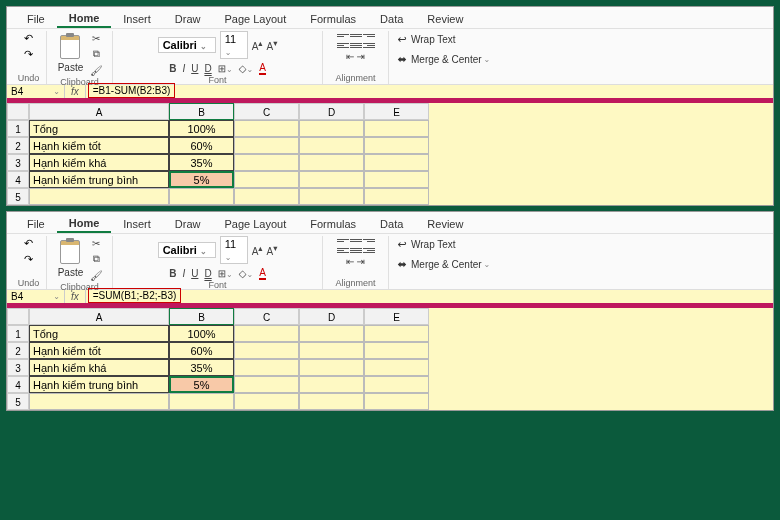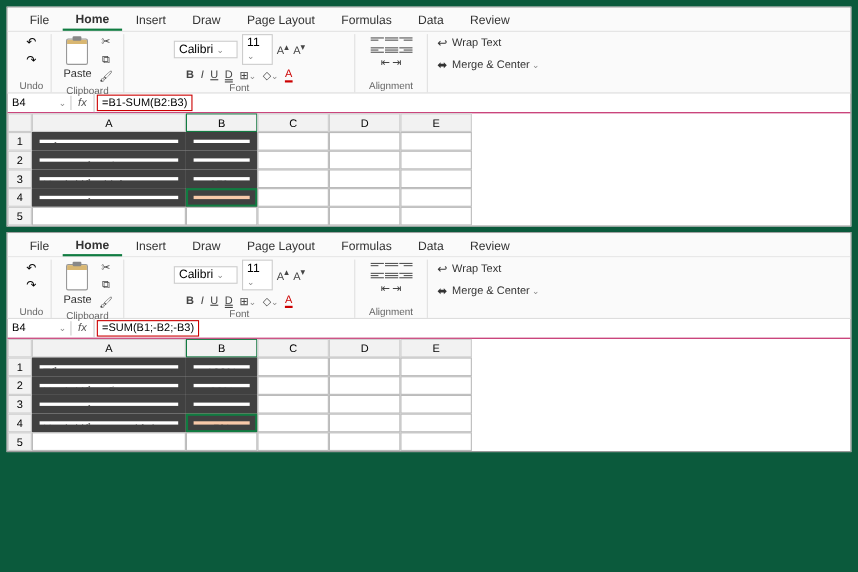--- a/index.html
+++ b/index.html
@@ -1,58 +1,58 @@
 <!DOCTYPE html>
 <html><head>
 <meta charset="utf-8">
 <style>
   * { box-sizing: border-box; margin: 0; padding: 0; font-family: 'Segoe UI', Arial, sans-serif; }
   body { background: #0b5a3c; width: 780px; height: 520px; overflow: hidden; padding: 6px; }
-  .panel { background: #ffffff; margin-bottom: 5px; border: 1px solid #999; }
+  .panel { background: #fef9c3; margin-bottom: 5px; border: 1px solid #999; }
   
   .tabs { display: flex; align-items: center; gap: 0; padding: 2px 8px 0 8px; border-bottom: 1px solid #e0e0e0; height: 22px; background: #fafafa; }
   .tab { font-size: 11px; padding: 2px 12px; color: #333; cursor: pointer; }
   .tab.active { border-bottom: 2px solid #107c41; font-weight: 600; }
   
   .ribbon { display: flex; align-items: stretch; background: #fafafa; padding: 2px 4px 0 4px; height: 56px; border-bottom: 1px solid #ddd; }
   .group { display: flex; flex-direction: column; align-items: center; justify-content: space-between; border-right: 1px solid #e0e0e0; padding: 0 4px; }
   .group-label { font-size: 9px; color: #666; text-align: center; padding-bottom: 1px; }
   .group-body { display: flex; align-items: center; gap: 4px; flex: 1; }
   .col { display: flex; flex-direction: column; gap: 2px; }
   .btn { font-size: 10px; color: #333; display: flex; align-items: center; gap: 2px; padding: 1px 2px; }
   .icon { width: 14px; height: 14px; display: inline-flex; align-items: center; justify-content: center; font-size: 11px; }
   .paste-icon { width: 20px; height: 24px; background: linear-gradient(#d9b772 20%, #fff 20%); border: 1px solid #999; border-radius: 2px; position: relative; }
   .paste-icon::before { content: ''; position: absolute; top: -3px; left: 5px; width: 8px; height: 4px; background: #888; border-radius: 1px; }
-  .font-box { border: 1px solid #ccc; font-size: 11px; padding: 1px 4px; background: #fff; min-width: 58px; text-align: left; }
+  .font-box { border: 1px solid #ccc; font-size: 11px; padding: 1px 4px; background: #fff; min-width: 58px; text-align: left; font-weight: bold; }
   .size-box { border: 1px solid #ccc; font-size: 11px; padding: 1px 4px; background: #fff; width: 28px; text-align: left; }
   .row { display: flex; gap: 4px; align-items: center; }
   .small-icon { font-size: 10px; color: #444; border: none; background: none; }
   .align-icons { display: grid; grid-template-columns: repeat(3, 12px); gap: 1px; }
   .ai { width: 12px; height: 8px; display: flex; flex-direction: column; gap: 1px; justify-content: center; }
   .ai span { height: 1px; background: #555; }
   .indent-row { display: flex; gap: 2px; }
   
-  .fbar { display: flex; align-items: center; height: 18px; border-bottom: 1px solid #be185d; }
+  .fbar { display: flex; align-items: flex-end; height: 18px; border-bottom: 5px solid #be185d; }
   .namebox { width: 58px; border-right: 1px solid #ccc; font-size: 10px; padding: 1px 4px; display: flex; align-items: center; justify-content: space-between; }
   .fx { font-size: 10px; font-style: italic; color: #555; padding: 0 6px; border-right: 1px solid #ccc; height: 100%; display: flex; align-items: center; }
   .formula { font-size: 10px; padding: 1px 4px; border: 1.5px solid #c00; margin-left: 2px; }
   .chev { font-size: 8px; color: #888; }
   
   .grid { display: flex; height: 102px; overflow: hidden; }
   .rowheads { display: flex; flex-direction: column; }
   .colheads { display: flex; }
   .gridbody { display: flex; flex-direction: column; }
   .ch { background: #f2f2f2; border: 0.5px solid #ccc; font-size: 10px; text-align: center; height: 17px; line-height: 17px; }
   .ch.sel { outline: 1.5px solid #107c41; outline-offset: -1.5px; }
   .corner { width: 22px; height: 17px; background: #f2f2f2; border: 0.5px solid #ccc; }
   .rh { width: 22px; font-size: 10px; text-align: center; background: #f2f2f2; border: 0.5px solid #ccc; height: 17px; line-height: 17px; }
   .gridrows { display: flex; flex-direction: column; }
   .gr { display: flex; height: 17px; }
   .cell { border: 0.5px solid #bbb; font-size: 11px; padding: 0 3px; height: 17px; line-height: 16px; overflow: hidden; white-space: nowrap; }
-  .cell.data { border: 7px solid #404040; }
+  .cell.data { border: 1px solid #404040; }
   .cell.r { text-align: center; }
   .cell.selected { outline: 2px solid #107c41; outline-offset: -2px; background: #f8c9a8; }
   .col-A { width: 140px; }
   .col-B { width: 65px; }
   .col-C { width: 65px; }
   .col-D { width: 65px; }
   .col-E { width: 65px; }
 </style>
 </head>
 <body>

